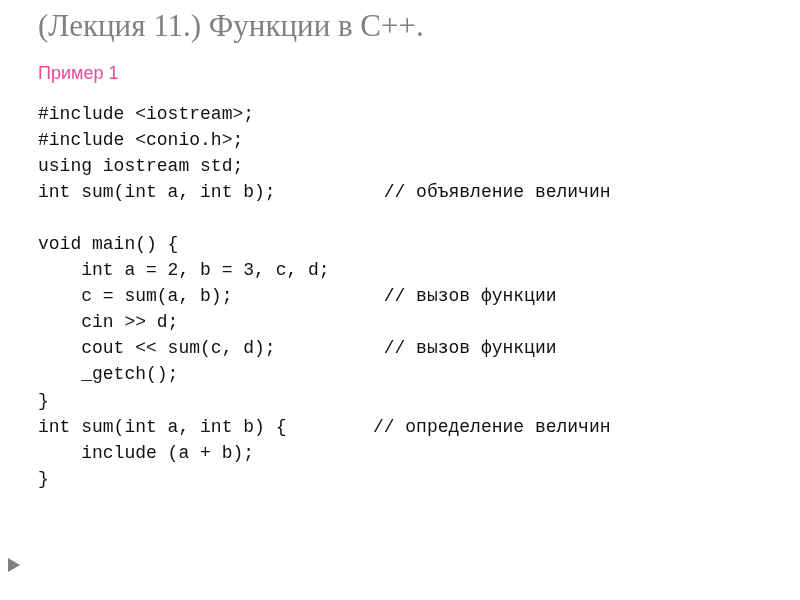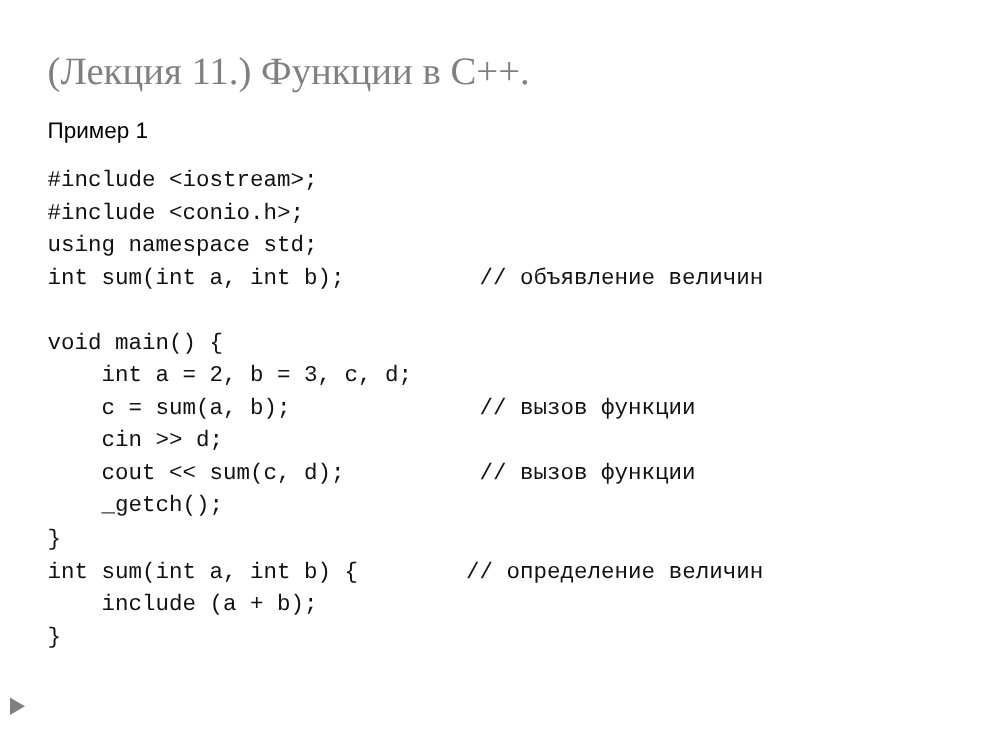--- a/index.html
+++ b/index.html
@@ -10,35 +10,35 @@
     background: #ffffff;
     font-family: "Segoe UI", "Helvetica Neue", Arial, sans-serif;
     color: #333333;
     overflow: hidden;
   }
   .slide {
     position: relative;
     width: 800px;
     height: 600px;
     box-sizing: border-box;
-    padding: 39px 30px 20px 38px;
+    padding: 8px 30px 20px 38px;
     background: #ffffff;
   }
   .title {
     font-family: Georgia, "Times New Roman", serif;
     font-size: 31px;
     color: #808080;
     margin: 0 0 18px 0;
     font-weight: normal;
   }
   .body-text {
     font-size: 18px;
     line-height: 1.25;
     margin: 0 0 16px 0;
-    color: #000000;
+    color: #ec4899;
   }
   .code-block {
     font-family: "Courier New", Courier, monospace;
     font-size: 18px;
     line-height: 1.45;
     white-space: pre;
     color: #111111;
   }
   .marker {
     position: absolute;
@@ -57,21 +57,21 @@
 <div class="slide">
 
   <h1 class="title">(Лекция 11.) Функции в С++.</h1>
 
   <div class="body-text">
     <span>Пример 1</span><br>
   </div>
 
   <div class="code-block"><span>#include &lt;iostream&gt;;</span>
 <span>#include &lt;conio.h&gt;;</span>
-<span>using namespace std;</span>
+<span>using iostream std;</span>
 <span>int sum(int a, int b);</span>          <span>// объявление величин</span>
 <span></span>
 <span>void main() {</span>
 <span>    int a = 2, b = 3, c, d;</span>
 <span>    c = sum(a, b);</span>              <span>// вызов функции</span>
 <span>    cin &gt;&gt; d;</span>
 <span>    cout &lt;&lt; sum(c, d);</span>          <span>// вызов функции</span>
 <span>    _getch();</span>
 <span>}</span>
 <span>int sum(int a, int b) {</span>        <span>// определение величин</span>

